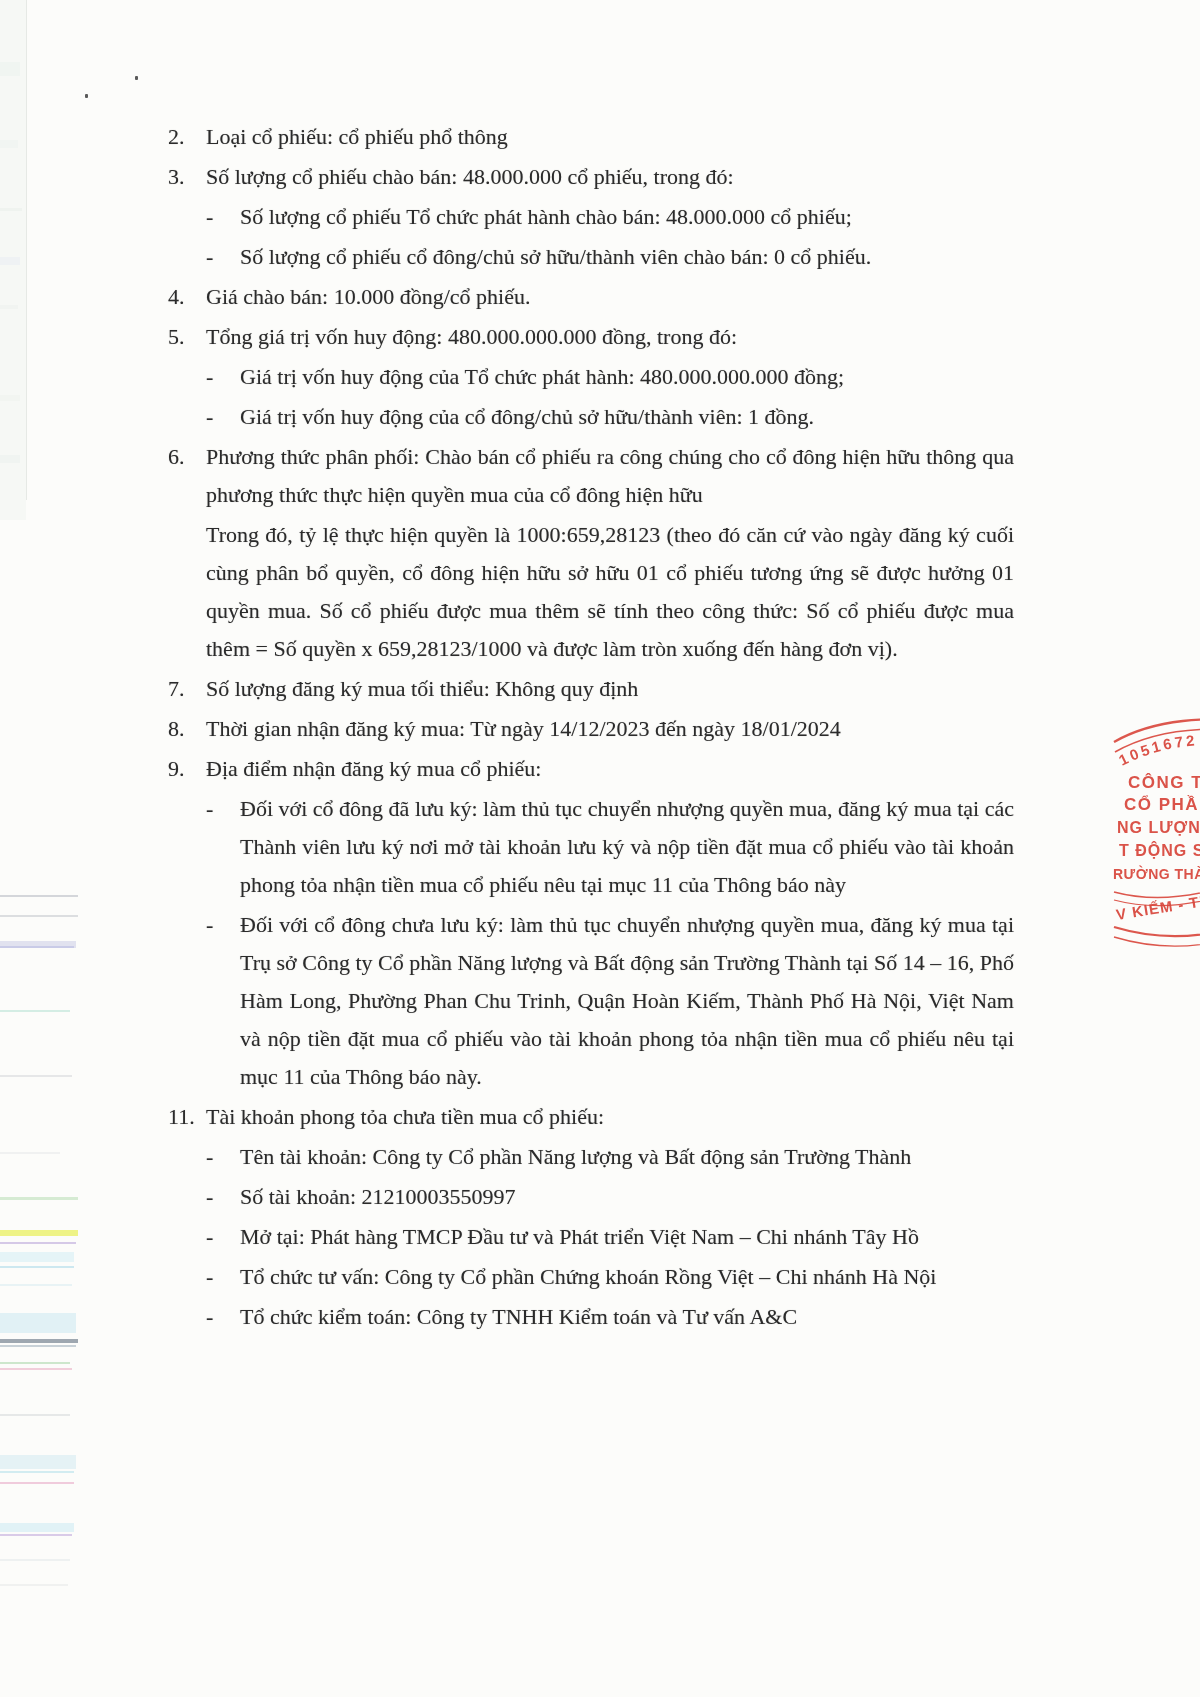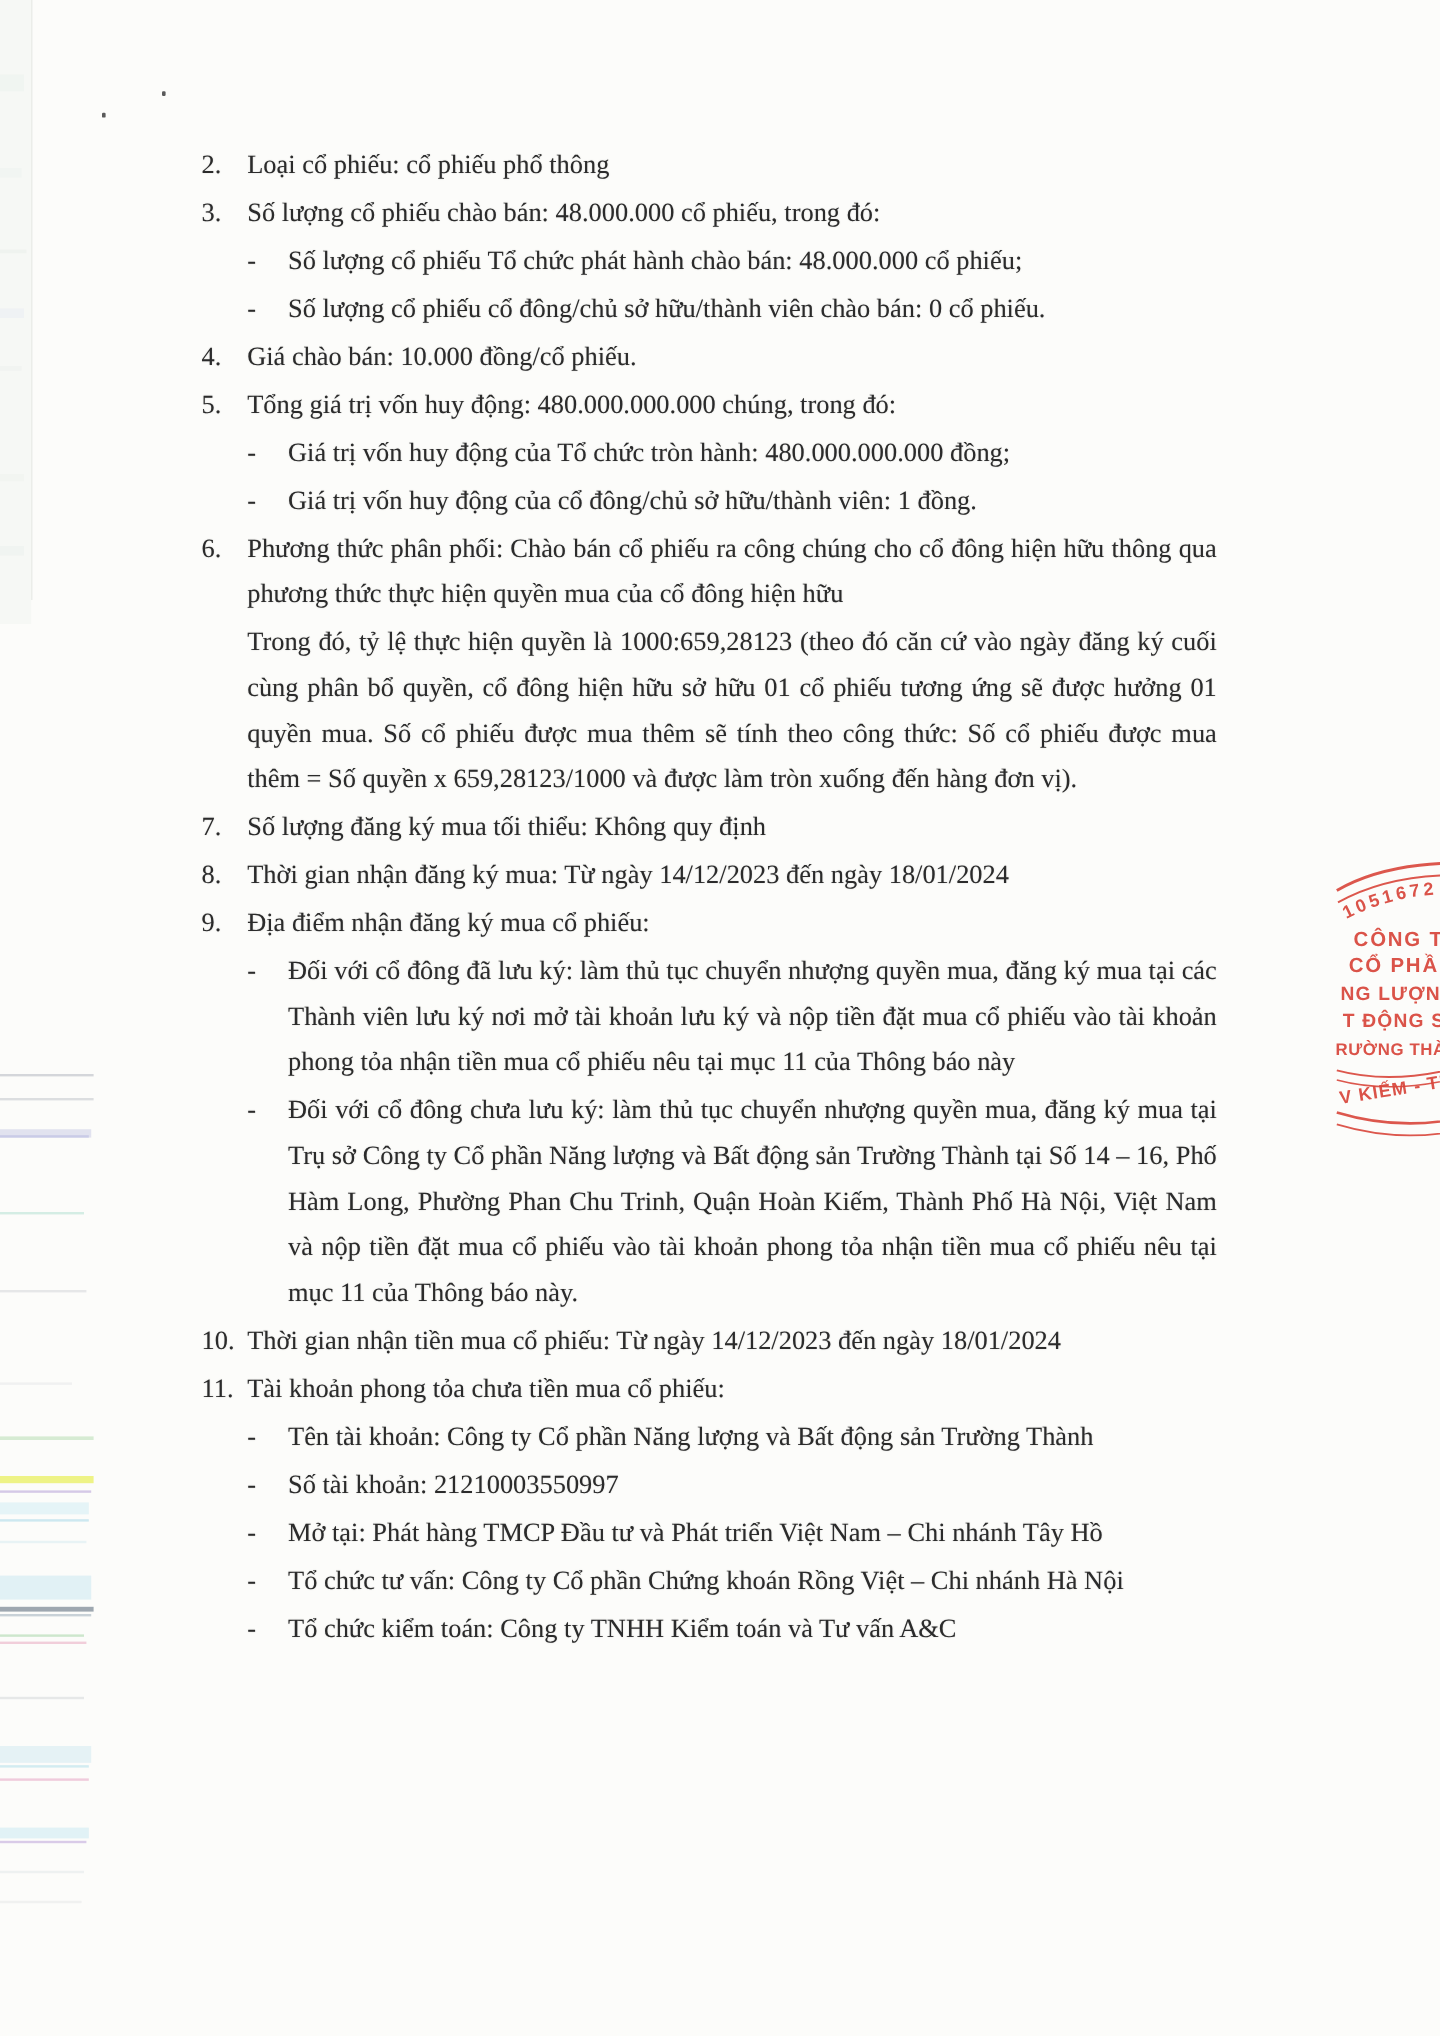--- a/index.html
+++ b/index.html
@@ -108,25 +108,25 @@
     <div class="row dash">
       <span class="dashm">-</span>
       <span class="txt"><span class="seg">Số lượng cổ phiếu cổ đông/chủ sở hữu/thành viên chào bán: 0 cổ phiếu.</span></span>
     </div>
     <div class="row item">
       <span class="num">4.</span>
       <span class="txt"><span class="seg">Giá chào bán: 10.000 đồng/cổ phiếu.</span></span>
     </div>
     <div class="row item">
       <span class="num">5.</span>
-      <span class="txt"><span class="seg">Tổng giá trị vốn huy động: 480.000.000.000 chúng, trong đó:</span></span>
-    </div>
-    <div class="row dash">
-      <span class="dashm">-</span>
-      <span class="txt"><span class="seg">Giá trị vốn huy động của Tổ chức tròn hành: 480.000.000.000 đồng;</span></span>
+      <span class="txt"><span class="seg">Tổng giá trị vốn huy động: 480.000.000.000 đồng, trong đó:</span></span>
+    </div>
+    <div class="row dash">
+      <span class="dashm">-</span>
+      <span class="txt"><span class="seg">Giá trị vốn huy động của Tổ chức phát hành: 480.000.000.000 đồng;</span></span>
     </div>
     <div class="row dash">
       <span class="dashm">-</span>
       <span class="txt"><span class="seg">Giá trị vốn huy động của cổ đông/chủ sở hữu/thành viên: 1 đồng.</span></span>
     </div>
     <div class="row item">
       <span class="num">6.</span>
       <span class="txt"><span class="seg">Phương thức phân phối: Chào bán cổ phiếu ra công chúng cho cổ đông hiện hữu thông qua phương thức thực hiện quyền mua của cổ đông hiện hữu</span></span>
     </div>
     <div class="row para">
@@ -144,24 +144,20 @@
       <span class="num">9.</span>
       <span class="txt"><span class="seg">Địa điểm nhận đăng ký mua cổ phiếu:</span></span>
     </div>
     <div class="row dash">
       <span class="dashm">-</span>
       <span class="txt"><span class="seg">Đối với cổ đông đã lưu ký: làm thủ tục chuyển nhượng quyền mua, đăng ký mua tại các Thành viên lưu ký nơi mở tài khoản lưu ký và nộp tiền đặt mua cổ phiếu vào tài khoản phong tỏa nhận tiền mua cổ phiếu nêu tại mục 11 của Thông báo này</span></span>
     </div>
     <div class="row dash">
       <span class="dashm">-</span>
       <span class="txt"><span class="seg">Đối với cổ đông chưa lưu ký: làm thủ tục chuyển nhượng quyền mua, đăng ký mua tại Trụ sở Công ty Cổ phần Năng lượng và Bất động sản Trường Thành tại Số 14 – 16, Phố Hàm Long, Phường Phan Chu Trinh, Quận Hoàn Kiếm, Thành Phố Hà Nội, Việt Nam và nộp tiền đặt mua cổ phiếu vào tài khoản phong tỏa nhận tiền mua cổ phiếu nêu tại mục 11 của Thông báo này.</span></span>
-    </div>
-    <div class="row item">
-      <span class="num">10.</span>
-      <span class="txt"><span class="seg">Thời gian nhận tiền mua cổ phiếu: </span><span class="seg b">Từ ngày 14/12/2023 đến ngày 18/01/2024</span></span>
     </div>
     <div class="row item">
       <span class="num">11.</span>
       <span class="txt"><span class="seg">Tài khoản phong tỏa chưa tiền mua cổ phiếu:</span></span>
     </div>
     <div class="row dash">
       <span class="dashm">-</span>
       <span class="txt"><span class="seg">Tên tài khoản: Công ty Cổ phần Năng lượng và Bất động sản Trường Thành</span></span>
     </div>
     <div class="row dash">

